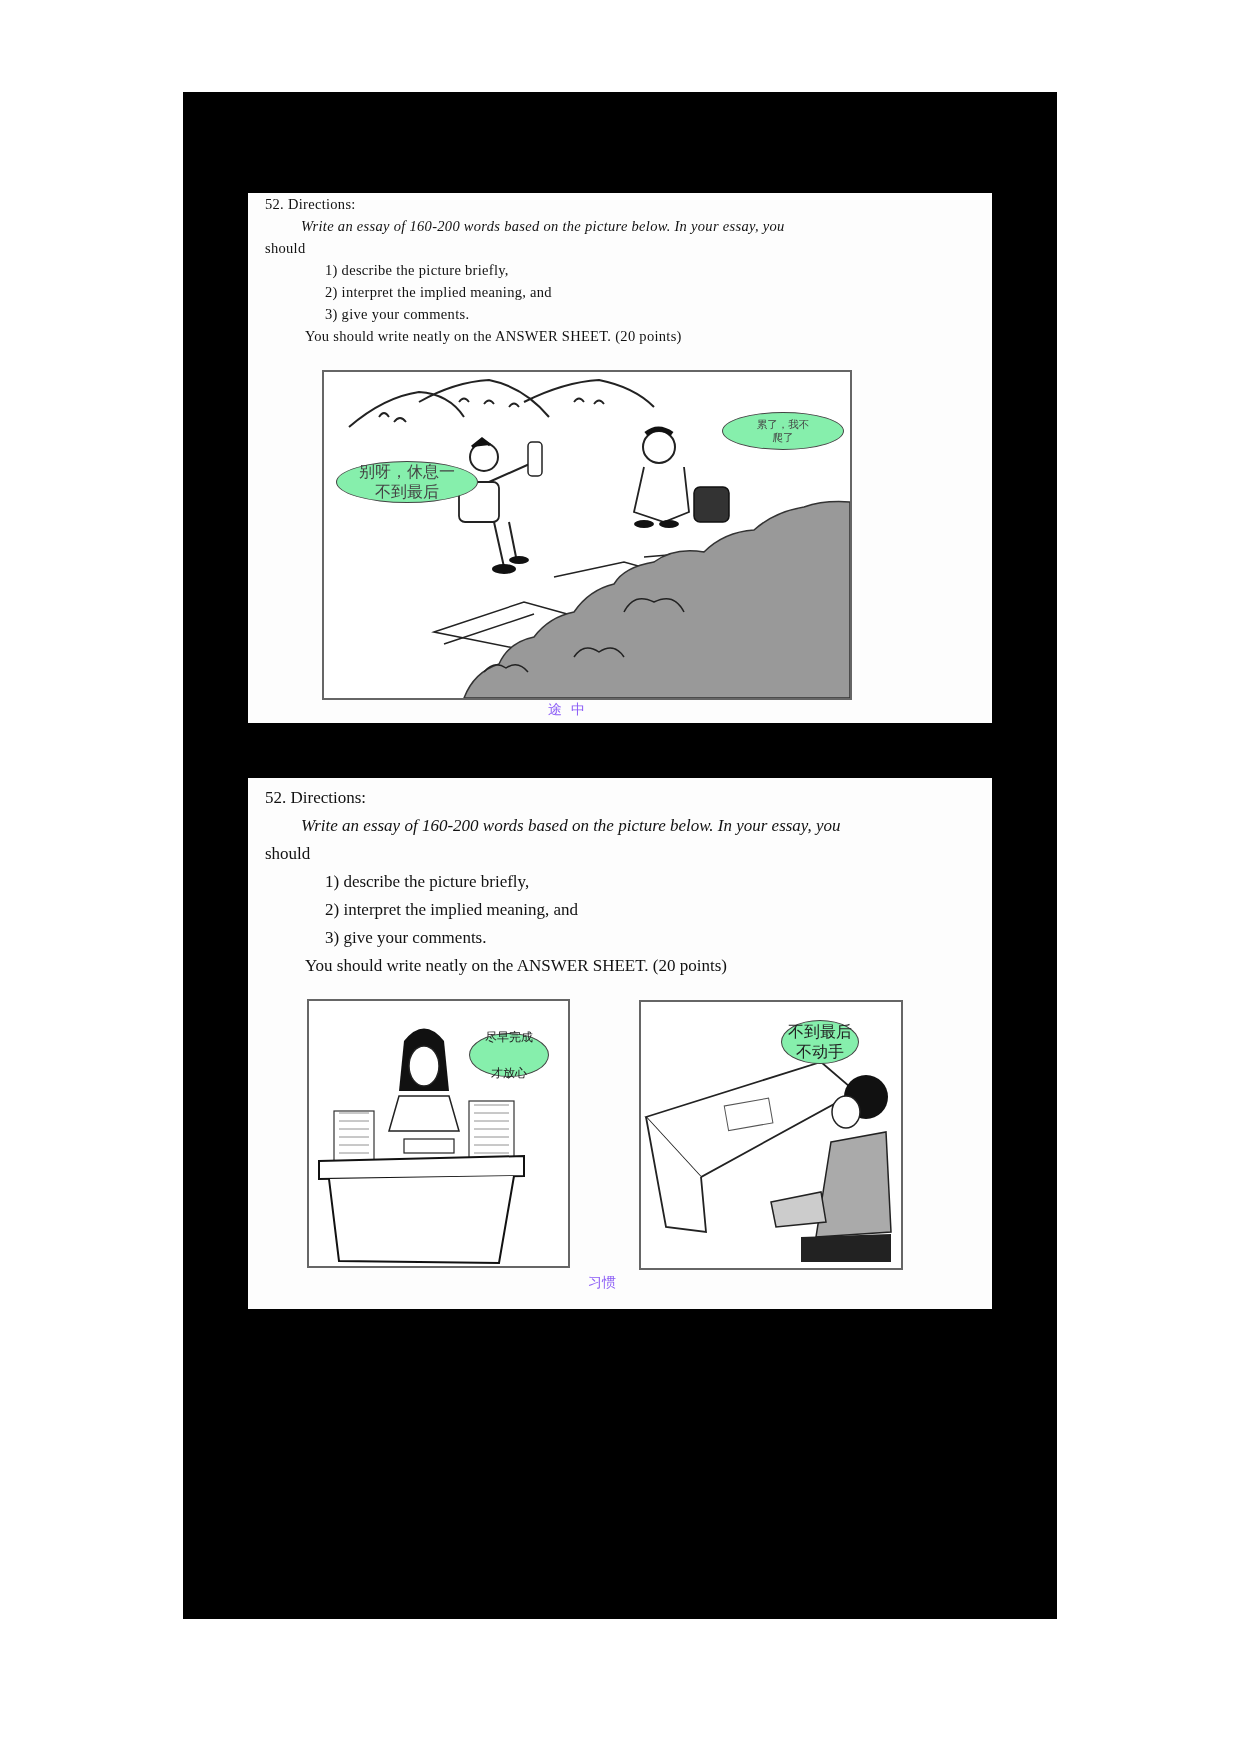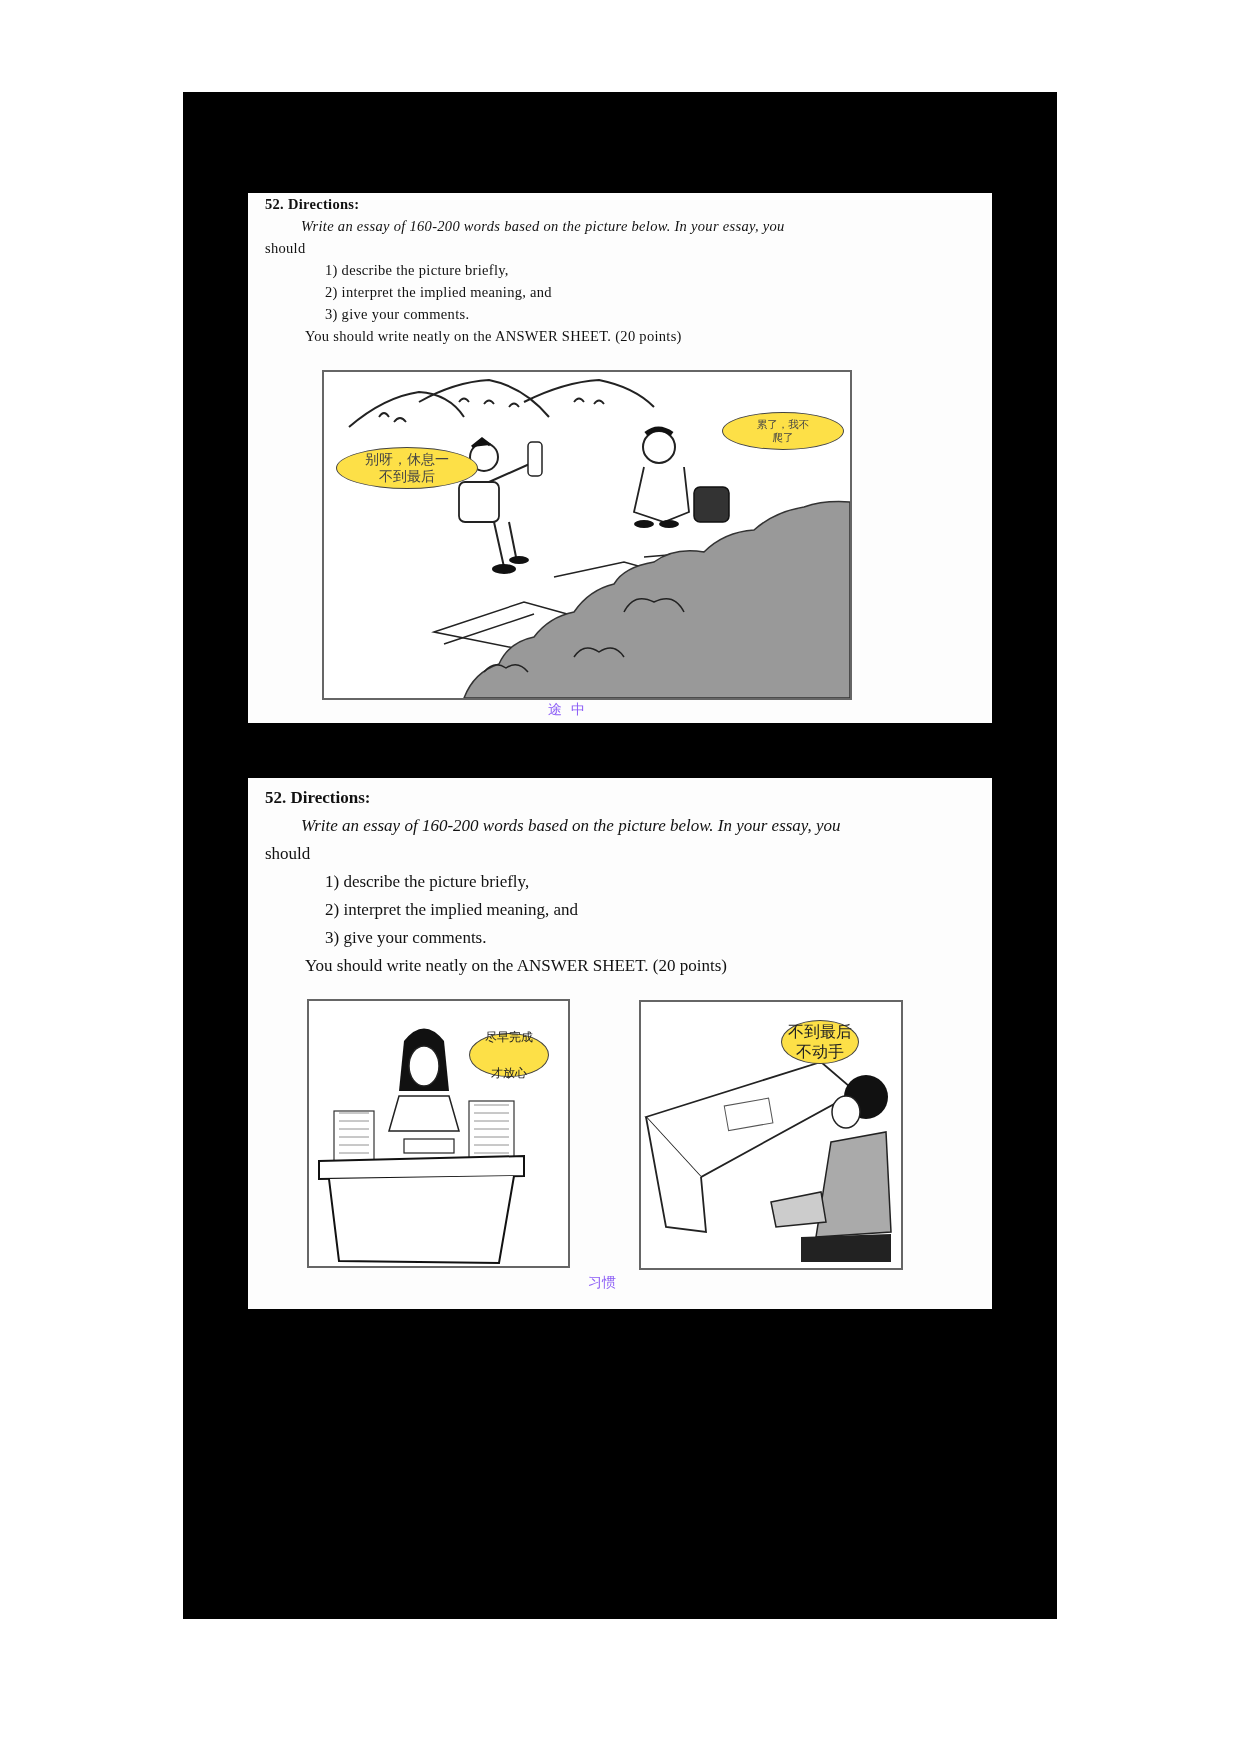--- a/index.html
+++ b/index.html
@@ -7,28 +7,28 @@
          font-family:"Liberation Serif","DejaVu Serif",serif; }
   .black-page { position:absolute; left:183px; top:92px; width:874px; height:1527px; background:#000; }
   .panel { position:absolute; background:#fdfdfd; }
   #panel1 { left:248px; top:193px; width:744px; height:530px; }
   #panel2 { left:248px; top:778px; width:744px; height:531px; }
 
   .p1-text { position:absolute; left:17px; top:0; width:720px; font-size:14.5px; color:#111; letter-spacing:0.3px; }
   .p1-text .line { height:22px; line-height:22px; white-space:nowrap; }
   .p2-text { position:absolute; left:17px; top:6px; width:720px; font-size:17px; color:#111; }
   .p2-text .line { height:28px; line-height:28px; white-space:nowrap; }
-  .b { font-weight:bold; }
+  .b { font-weight:normal; }
   .ind1 { padding-left:36px;font-style:italic; }
   .ind2 { padding-left:60px; }
   .ind0 { padding-left:40px; }
 
   .frame { position:absolute; border:2px solid #666; background:#fff; overflow:hidden; }
   .caption { position:absolute; font-family:"DejaVu Sans",sans-serif; color:#8b5cf6; }
-  .bubble { position:absolute; border:1.5px solid #444; border-radius:50%; background:#fde047;
+  .bubble { position:absolute; border:1.5px solid #444; border-radius:50%; background:#86efac;
             font-family:"DejaVu Sans",sans-serif; color:#444; text-align:center; display:flex;
             flex-direction:column; justify-content:center; align-items:center; line-height:1.25; }
   svg { position:absolute; left:0; top:0; }
 </style>
 </head>
 <body>
 
 <div class="black-page"></div>
 
 <div class="panel" id="panel1">
@@ -63,21 +63,21 @@
       <ellipse cx="180" cy="197" rx="12" ry="5" fill="#111"></ellipse>
       <ellipse cx="195" cy="188" rx="10" ry="4" fill="#111"></ellipse>
 
       <circle cx="335" cy="75" r="16" fill="#fff" stroke="#222" stroke-width="2"></circle>
       <path d="M322 62 q12 -10 26 0" stroke="#111" stroke-width="5" fill="none"></path>
       <path d="M320 95 L310 140 L340 150 L365 140 L360 95" fill="#fff" stroke="#222" stroke-width="1.8"></path>
       <ellipse cx="320" cy="152" rx="10" ry="4" fill="#111"></ellipse>
       <ellipse cx="345" cy="152" rx="10" ry="4" fill="#111"></ellipse>
       <rect x="370" y="115" width="35" height="35" rx="6" fill="#333" stroke="#111" stroke-width="1.5"></rect>
     </svg>
-    <div class="bubble" style="left:12px;top:75px;width:140px;height:40px;font-size:14px;">
+    <div class="bubble" style="left:12px;top:89px;width:140px;height:40px;font-size:16px;">
       <span>别呀，休息一</span>
       <span>不到最后</span>
     </div>
     <div class="bubble" style="left:398px;top:40px;width:120px;height:36px;font-size:10.5px;">
       <span>累了，我不</span>
       <span>爬了</span>
     </div>
   </div>
   <div class="caption" style="left:300px;top:508px;font-size:14px;white-space:pre;">途  中</div>
 </div>

